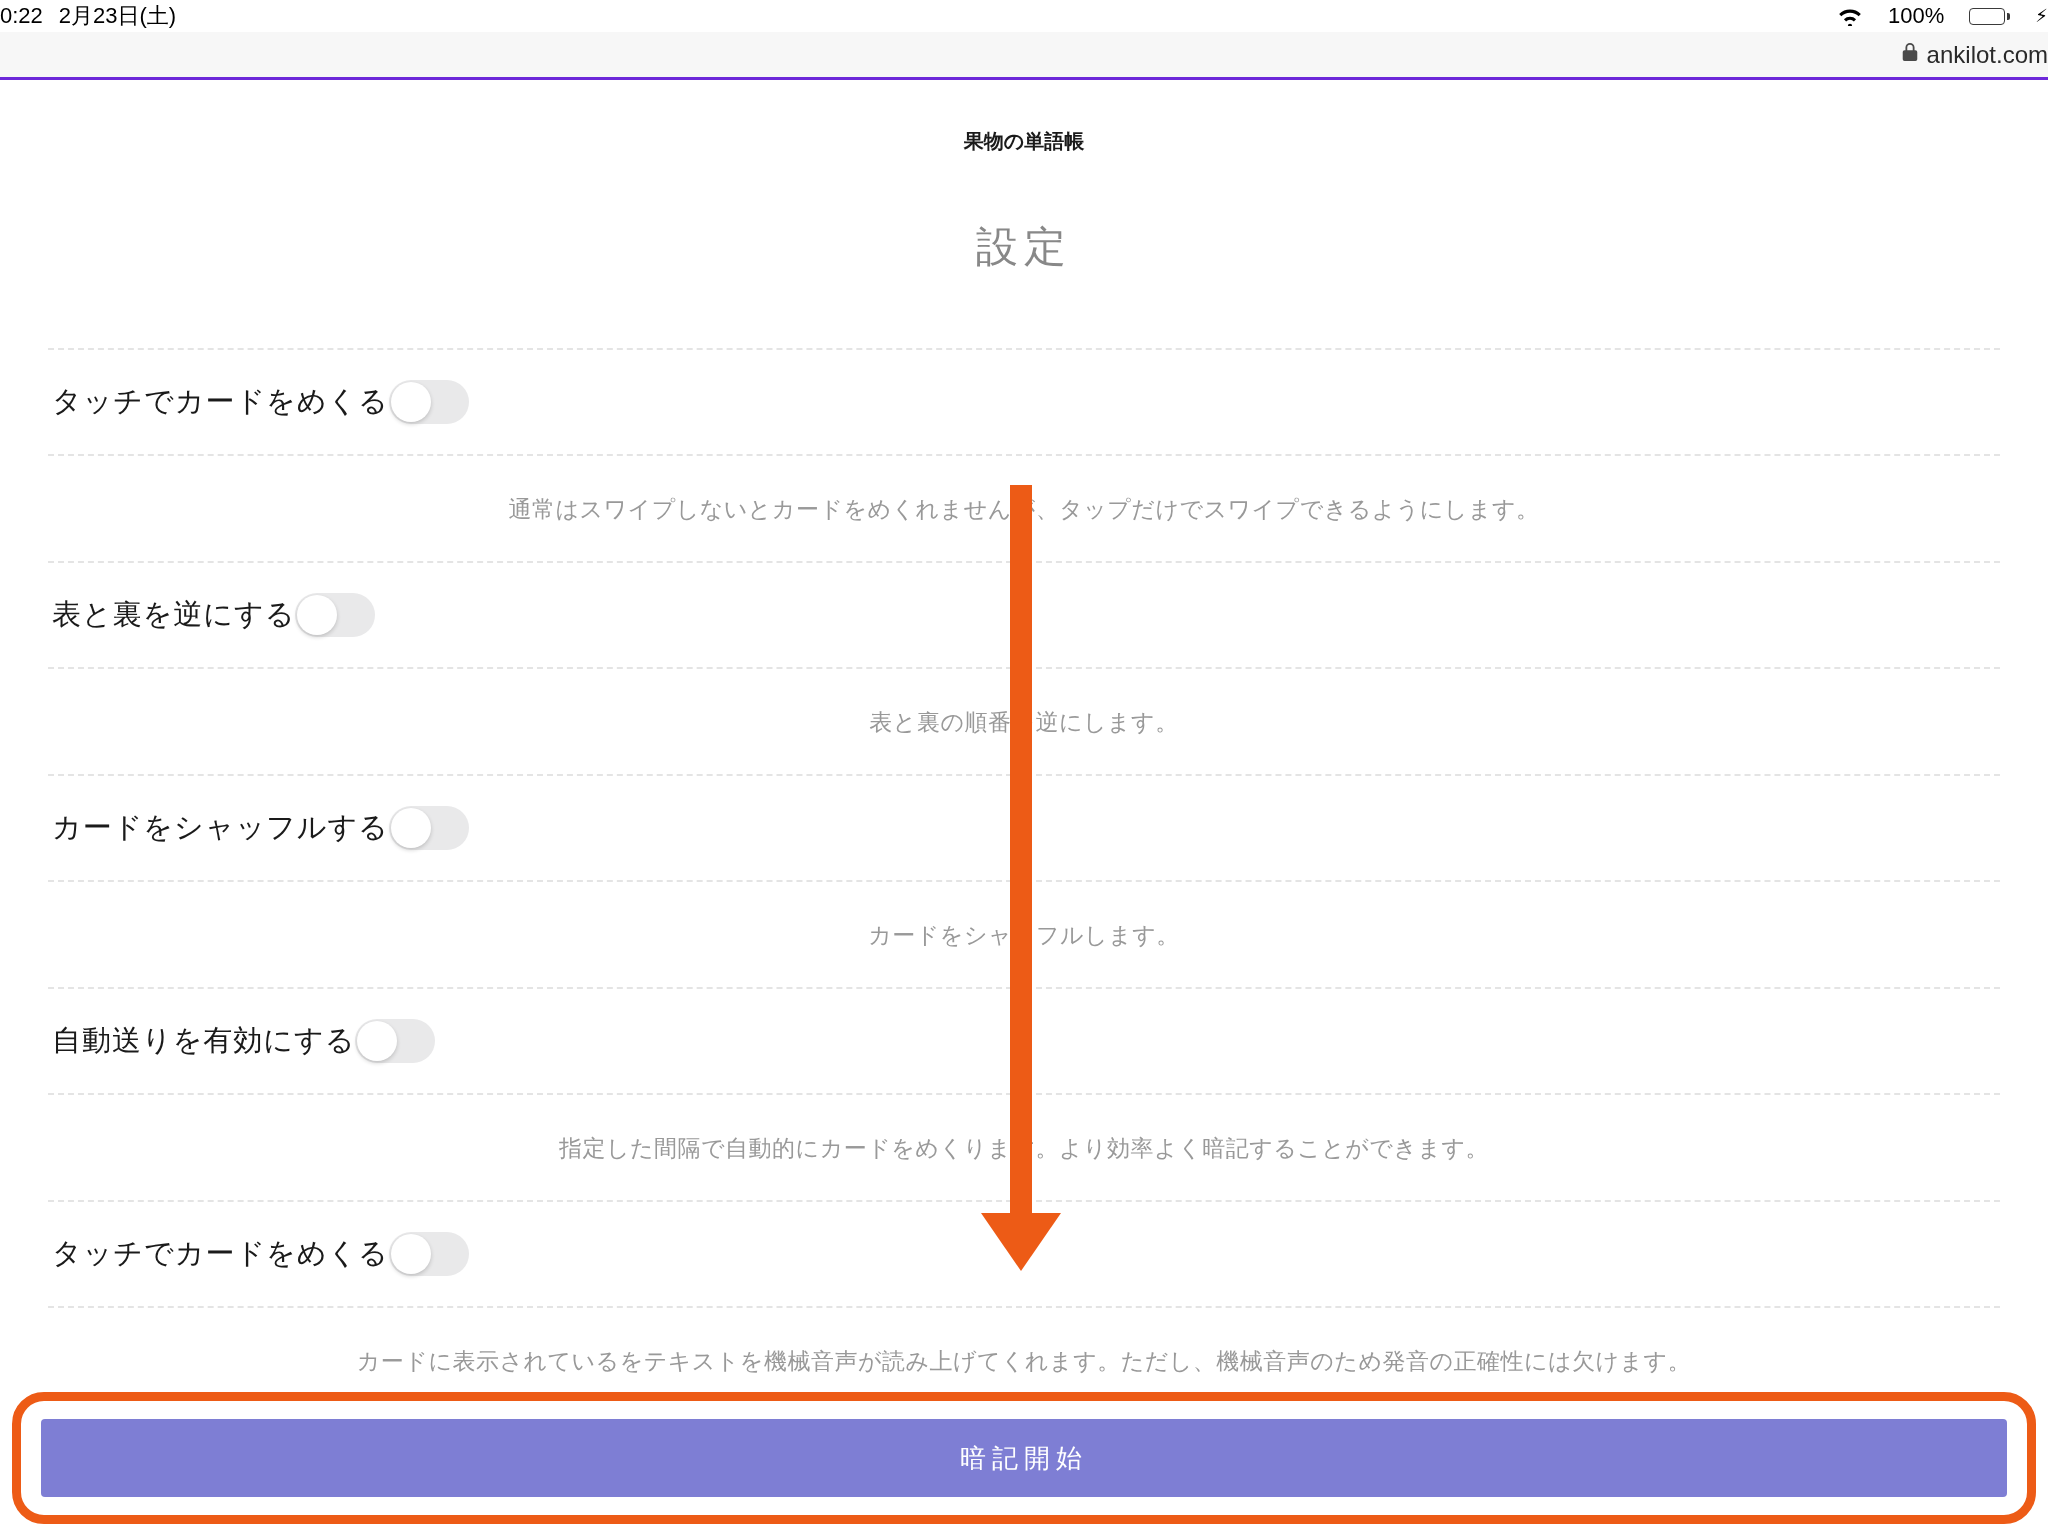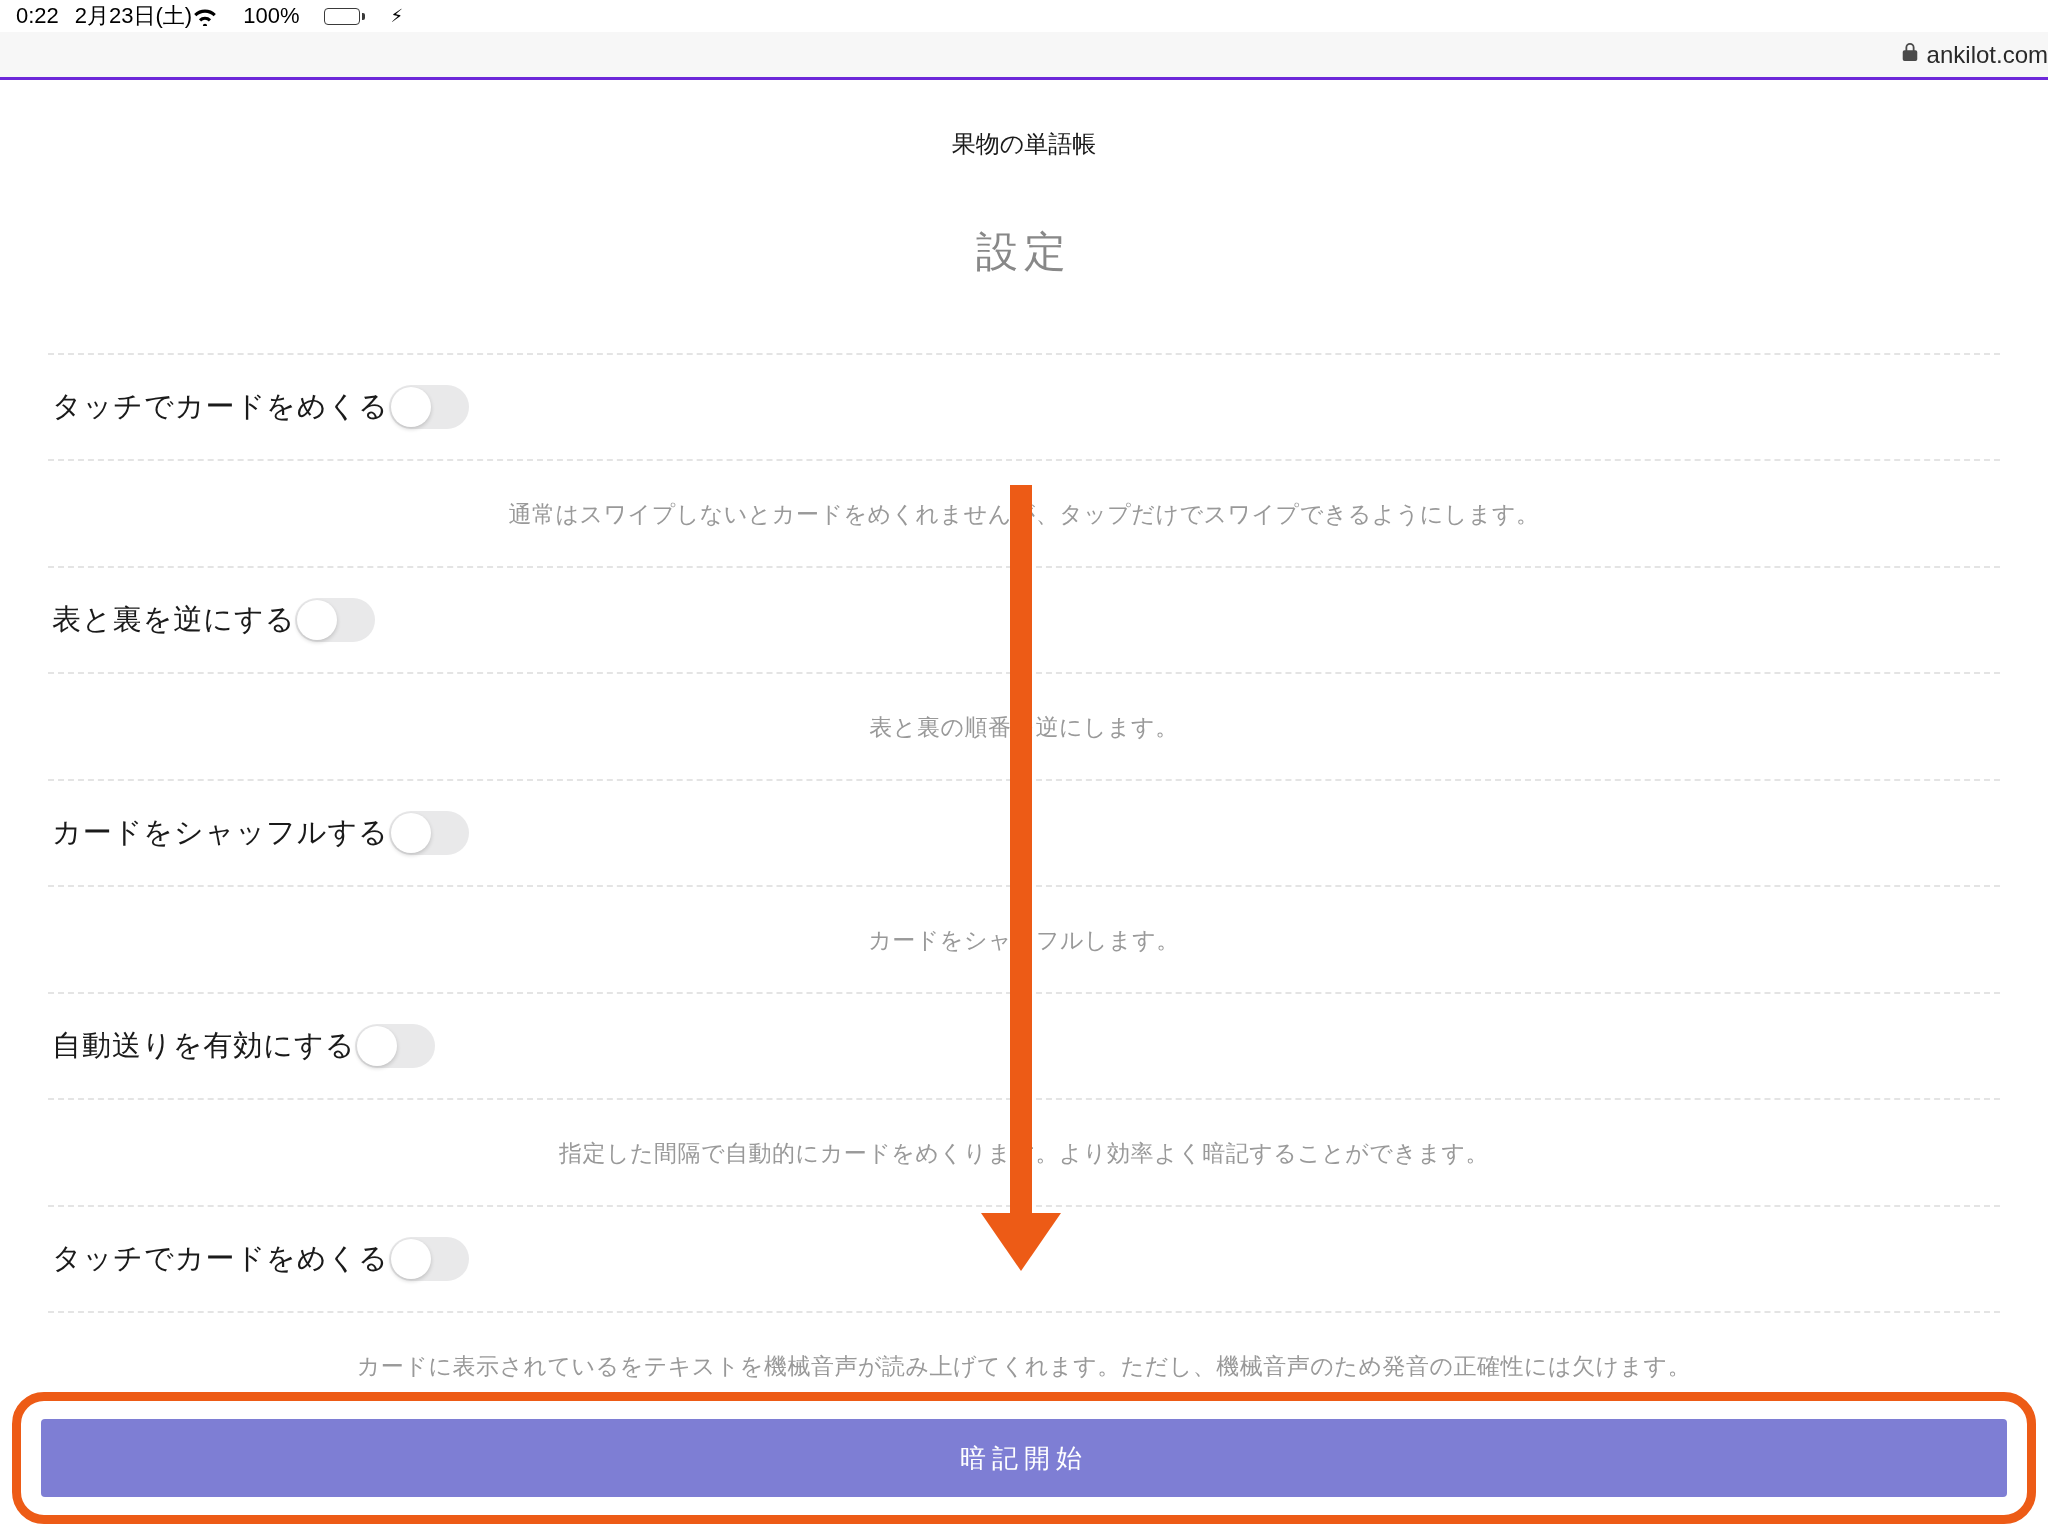--- a/index.html
+++ b/index.html
@@ -9,22 +9,22 @@
       width: 2048px;
       height: 1536px;
       position: relative;
       overflow: hidden;
     }
     .status-bar {
       height: 32px;
       background: #fff;
       display: flex;
       align-items: center;
-      justify-content: flex-start;
-      padding: 0 16px;
+      justify-content: space-between;
+      padding: 0 0;
       font-size: 22px;
       font-weight: 500;
     }
     .status-left { display: flex; align-items: center; gap: 16px; }
     .status-right { display: flex; align-items: center; gap: 25px; }
     .battery {
       display: inline-flex;
       align-items: center;
       gap: 2px;
     }
@@ -63,22 +63,22 @@
     .lock-icon {
       font-size: 20px;
       margin-right: 8px;
       color: #4a4a4a;
     }
     .content {
       padding: 48px 48px 0 48px;
     }
     .page-title {
       text-align: center;
-      font-size: 24px;
-      font-weight: 400;
+      font-size: 20px;
+      font-weight: 700;
       color: #1a1a1a;
       margin-bottom: 64px;
     }
     .settings-heading {
       text-align: center;
       font-size: 42px;
       font-weight: 400;
       color: #888;
       margin-bottom: 75px;
       letter-spacing: 6px;

